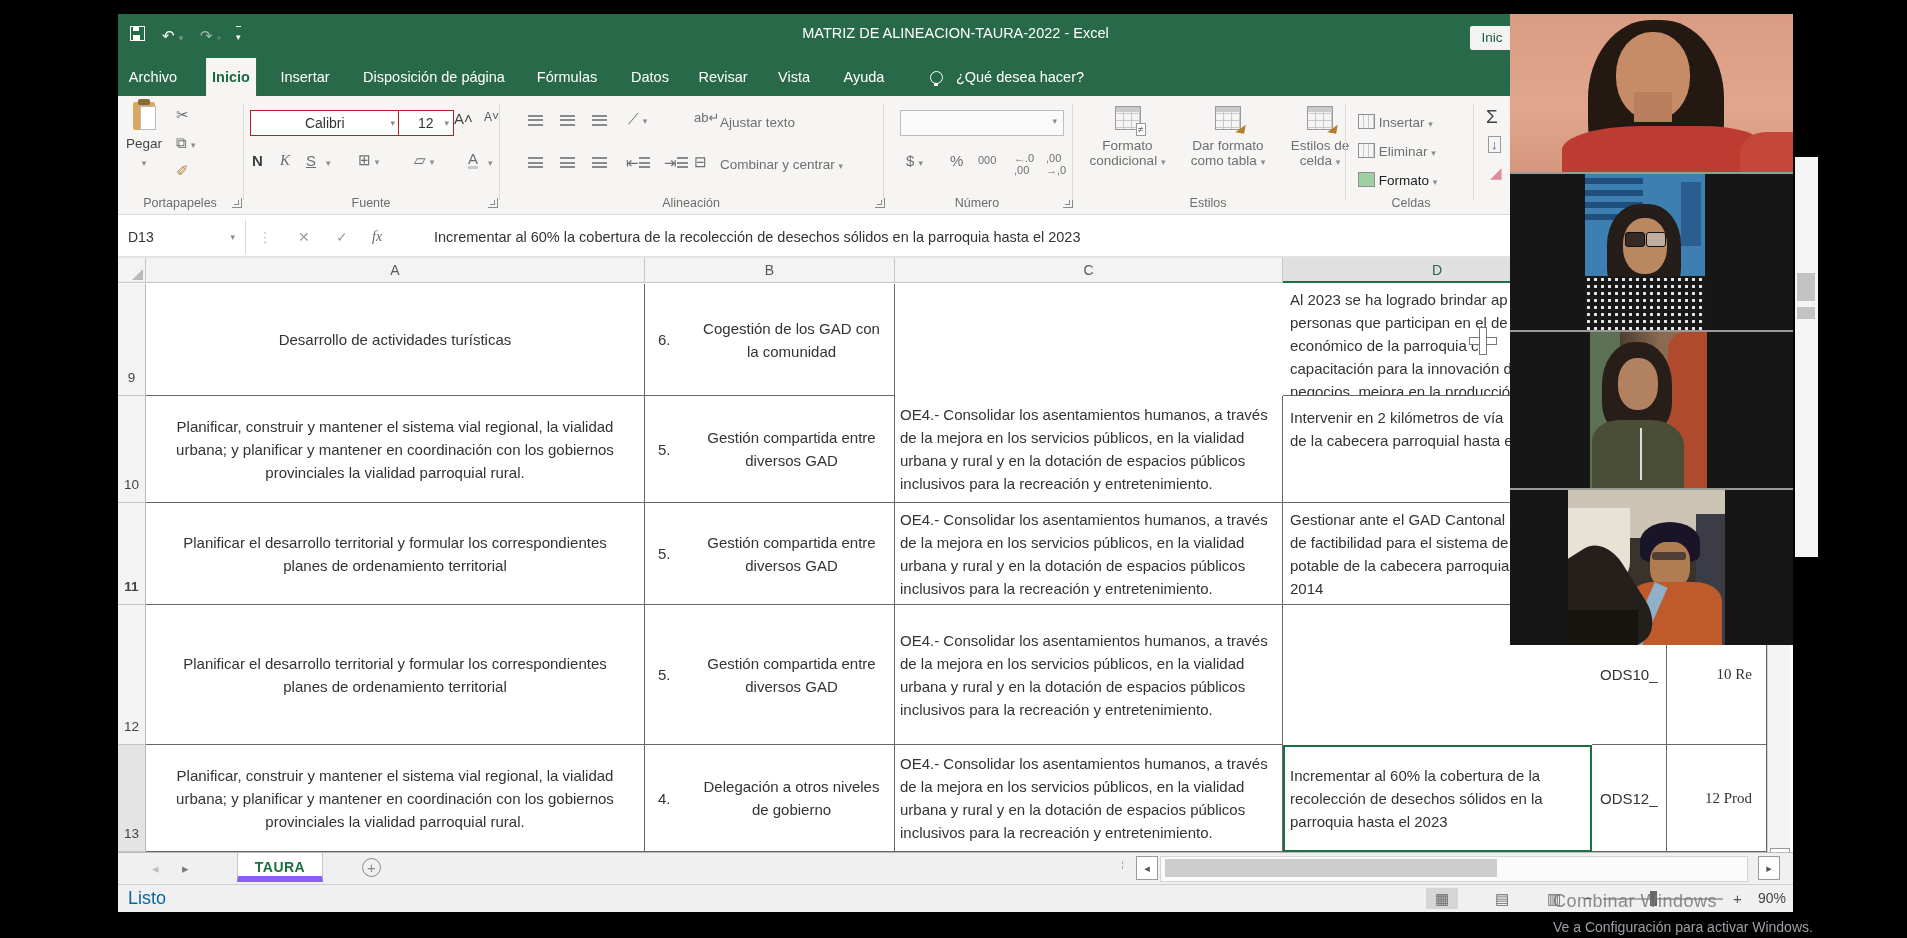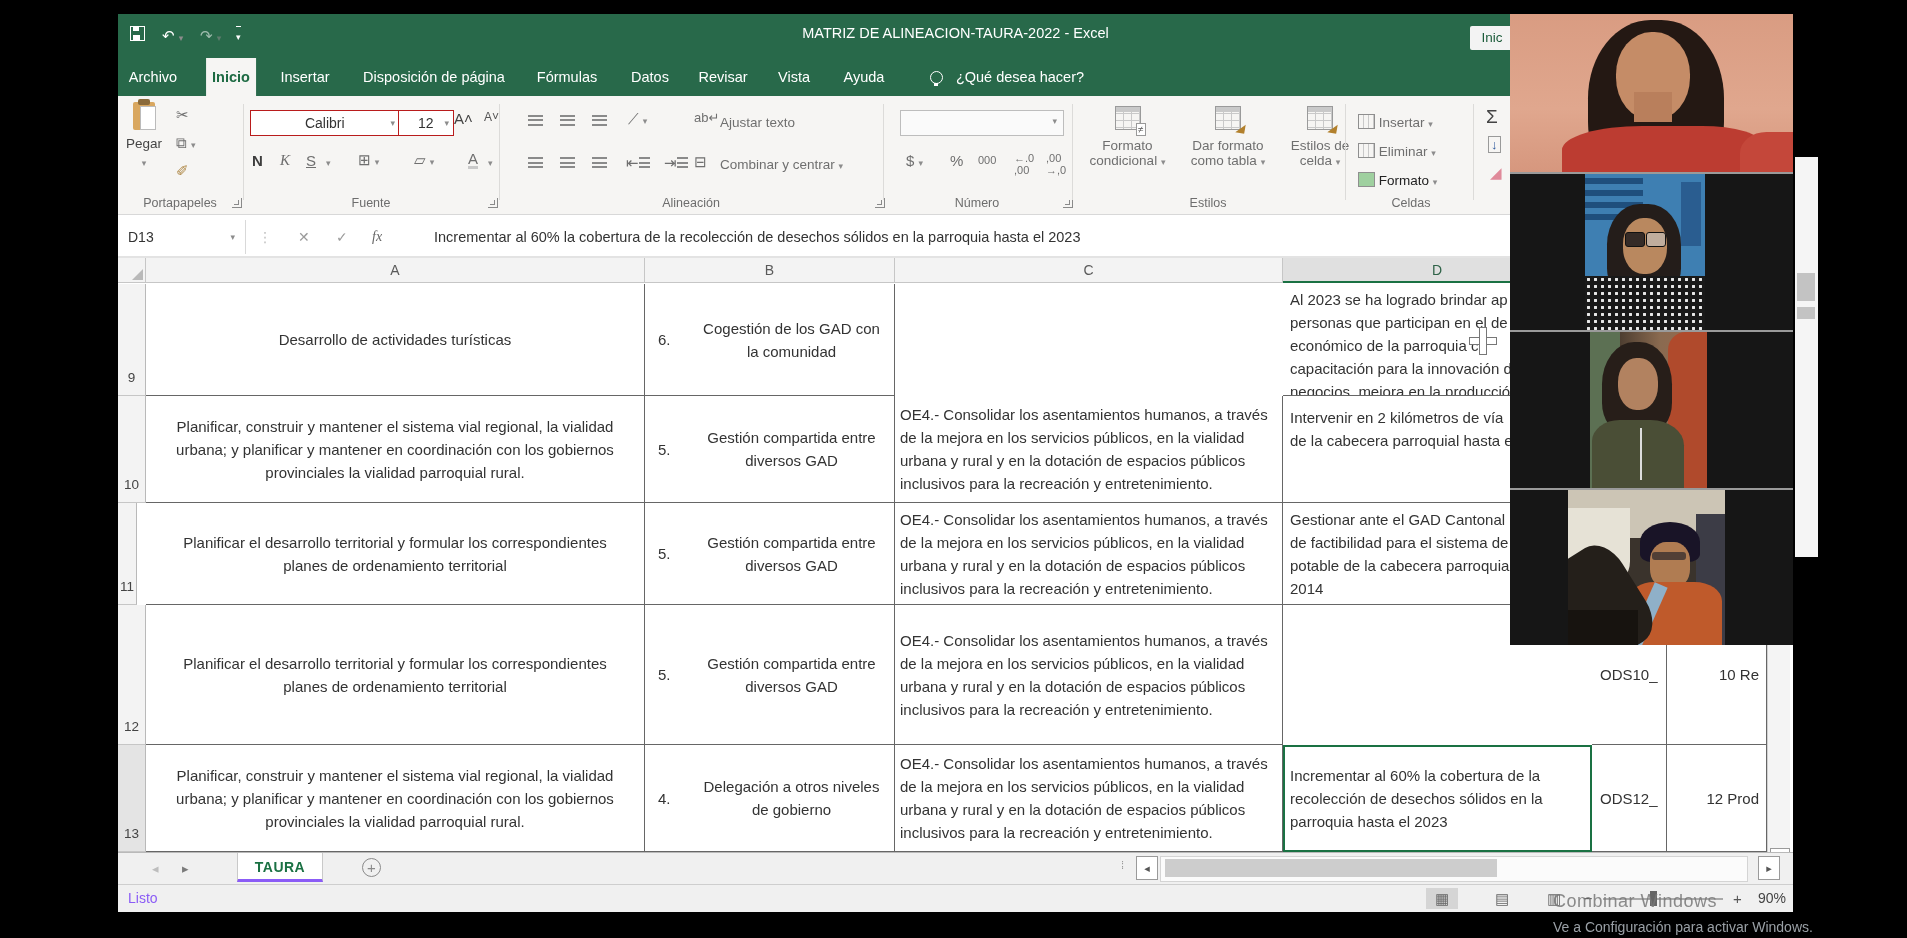--- a/index.html
+++ b/index.html
@@ -76,42 +76,42 @@
     display:flex;align-items:flex-end;justify-content:center;padding-bottom:10px;}
   .ca{display:flex;align-items:center;justify-content:center;text-align:center;padding:2px 16px;line-height:23px;}
   .cb{display:flex;align-items:center;padding:2px 0;}
   .cb .bnum{width:44px;padding-left:13px;box-sizing:border-box;flex:none;}
   .cb .btxt{flex:1;text-align:center;line-height:23px;padding:0 14px;}
   .cc{display:flex;align-items:center;line-height:23px;padding:2px 5px;}
   .cd{padding:4px 0 0 7px;line-height:23px;}
   .cd.mid{display:flex;flex-direction:column;justify-content:center;padding-top:0;}
   .cd div{white-space:nowrap;overflow:hidden;}
   .ce{display:flex;align-items:center;padding-left:8px;}
-  .cf{display:flex;align-items:center;justify-content:flex-end;padding-right:7px;}
+  .cf{display:flex;align-items:center;justify-content:flex-end;padding-right:14px;font-family:Liberation Serif, serif;}
   #d13{outline:2.5px solid #1a7143;outline-offset:-2px;}
 
   
   #vscroll{position:absolute;left:1649px;top:244px;width:23px;height:608px;background:#f4f4f4;border-left:1px solid #d0d0d0;box-sizing:border-box;}
   #vscroll .arr{position:absolute;left:2px;width:18px;height:17px;background:#fff;border:1px solid #9a9a9a;color:#555;font-size:10px;text-align:center;line-height:16px;}
 
   
   #sheetbar{position:absolute;left:0;top:838px;width:100%;height:32px;background:#f0f0f0;border-top:1px solid #b9b9b9;box-sizing:border-box;}
   .navarr{position:absolute;top:0;line-height:31px;font-size:13px;color:#7a7a7a;}
   #tab-taura{position:absolute;left:119px;top:0;width:86px;height:29px;background:#fff;border-right:1px solid #c9c9c9;border-left:1px solid #c9c9c9;
-    border-bottom:3px solid #8b5cf6;color:#1a7143;font-weight:bold;font-size:14px;letter-spacing:.5px;text-align:center;line-height:29px;box-sizing:border-box;}
+    border-bottom:6px solid #8b5cf6;color:#1a7143;font-weight:bold;font-size:14px;letter-spacing:.5px;text-align:center;line-height:29px;box-sizing:border-box;}
   #addsheet{position:absolute;left:244px;top:5px;width:19px;height:19px;border:1.4px solid #8a8a8a;border-radius:50%;color:#8a8a8a;
     font-size:15px;text-align:center;line-height:17px;box-sizing:border-box;}
   #hscroll-track{position:absolute;left:1042px;top:3px;width:586px;height:24px;background:#fbfbfb;border:1px solid #d4d4d4;}
   #hscroll-thumb{position:absolute;left:4px;top:2px;width:332px;height:18px;background:#cdcdcd;}
   .hsbtn{position:absolute;top:3px;width:22px;height:24px;background:#fff;border:1px solid #9a9a9a;color:#555;font-size:11px;text-align:center;line-height:23px;box-sizing:border-box;}
   #dots{position:absolute;left:1003px;top:6px;color:#9a9a9a;font-size:11px;letter-spacing:1px;}
 
   
   #statusbar{position:absolute;left:0;top:870px;width:100%;height:28px;background:#f0f0f0;border-top:1px solid #cecece;box-sizing:border-box;}
-  #status-ready{position:absolute;left:10px;top:0;line-height:27px;font-size:14px;color:#8b5cf6;}
+  #status-ready{position:absolute;left:10px;top:0;line-height:27px;font-size:18px;color:#0369a1;}
   .viewic{position:absolute;top:3px;width:32px;height:21px;text-align:center;line-height:21px;color:#666;font-size:15px;}
   .viewic.pressed{background:#d5d5d5;}
   #zoom-minus{position:absolute;left:1465px;top:0;line-height:27px;color:#555;font-size:16px;}
   #zoom-track{position:absolute;left:1485px;top:13px;width:120px;height:2px;background:#a9a9a9;}
   #zoom-thumb{position:absolute;left:1532px;top:6px;width:7px;height:15px;background:#666;}
   #zoom-plus{position:absolute;left:1615px;top:0;line-height:27px;color:#555;font-size:15px;}
   #zoom-pct{position:absolute;left:1640px;top:0;line-height:27px;font-size:14px;color:#444;}
 
   
   #right-black{position:absolute;left:1793px;top:0;width:114px;height:938px;background:#000;}
@@ -302,21 +302,21 @@
       <div class="cell cc" style="left:777px;width:388px;">OE4.- Consolidar los asentamientos humanos, a través de la mejora en los servicios públicos, en la vialidad urbana y rural y en la dotación de espacios públicos inclusivos para la recreación y entretenimiento.</div>
       <div class="cell cd" style="left:1165px;width:309px;padding-top:10px;">
         <div>Intervenir en 2 kilómetros de vía</div>
           <div>de la cabecera parroquial hasta e</div>
       </div>
       <div class="cell ce" style="left:1474px;width:75px;"></div>
       <div class="cell cf" style="left:1549px;width:100px;"></div>
     </div>
 
     <div class="grow" style="top:489px;height:102px;">
-      <div class="cell rh" style="left:0;width:19px;">11</div>
+      <div class="cell rh" style="left:0;width:28px;font-weight:bold;">11</div>
       <div class="cell ca" style="left:28px;width:499px;">Planificar el desarrollo territorial y formular los correspondientes planes de ordenamiento territorial</div>
       <div class="cell cb" style="left:527px;width:250px;">
         <span class="bnum">5.</span>
           <span class="btxt">Gestión compartida entre diversos GAD</span>
       </div>
       <div class="cell cc" style="left:777px;width:388px;">OE4.- Consolidar los asentamientos humanos, a través de la mejora en los servicios públicos, en la vialidad urbana y rural y en la dotación de espacios públicos inclusivos para la recreación y entretenimiento.</div>
       <div class="cell cd mid" style="left:1165px;width:309px;">
         <div>Gestionar ante el GAD Cantonal</div>
           <div>de factibilidad para el sistema de</div>
         <div>potable de la cabecera parroquia</div>

